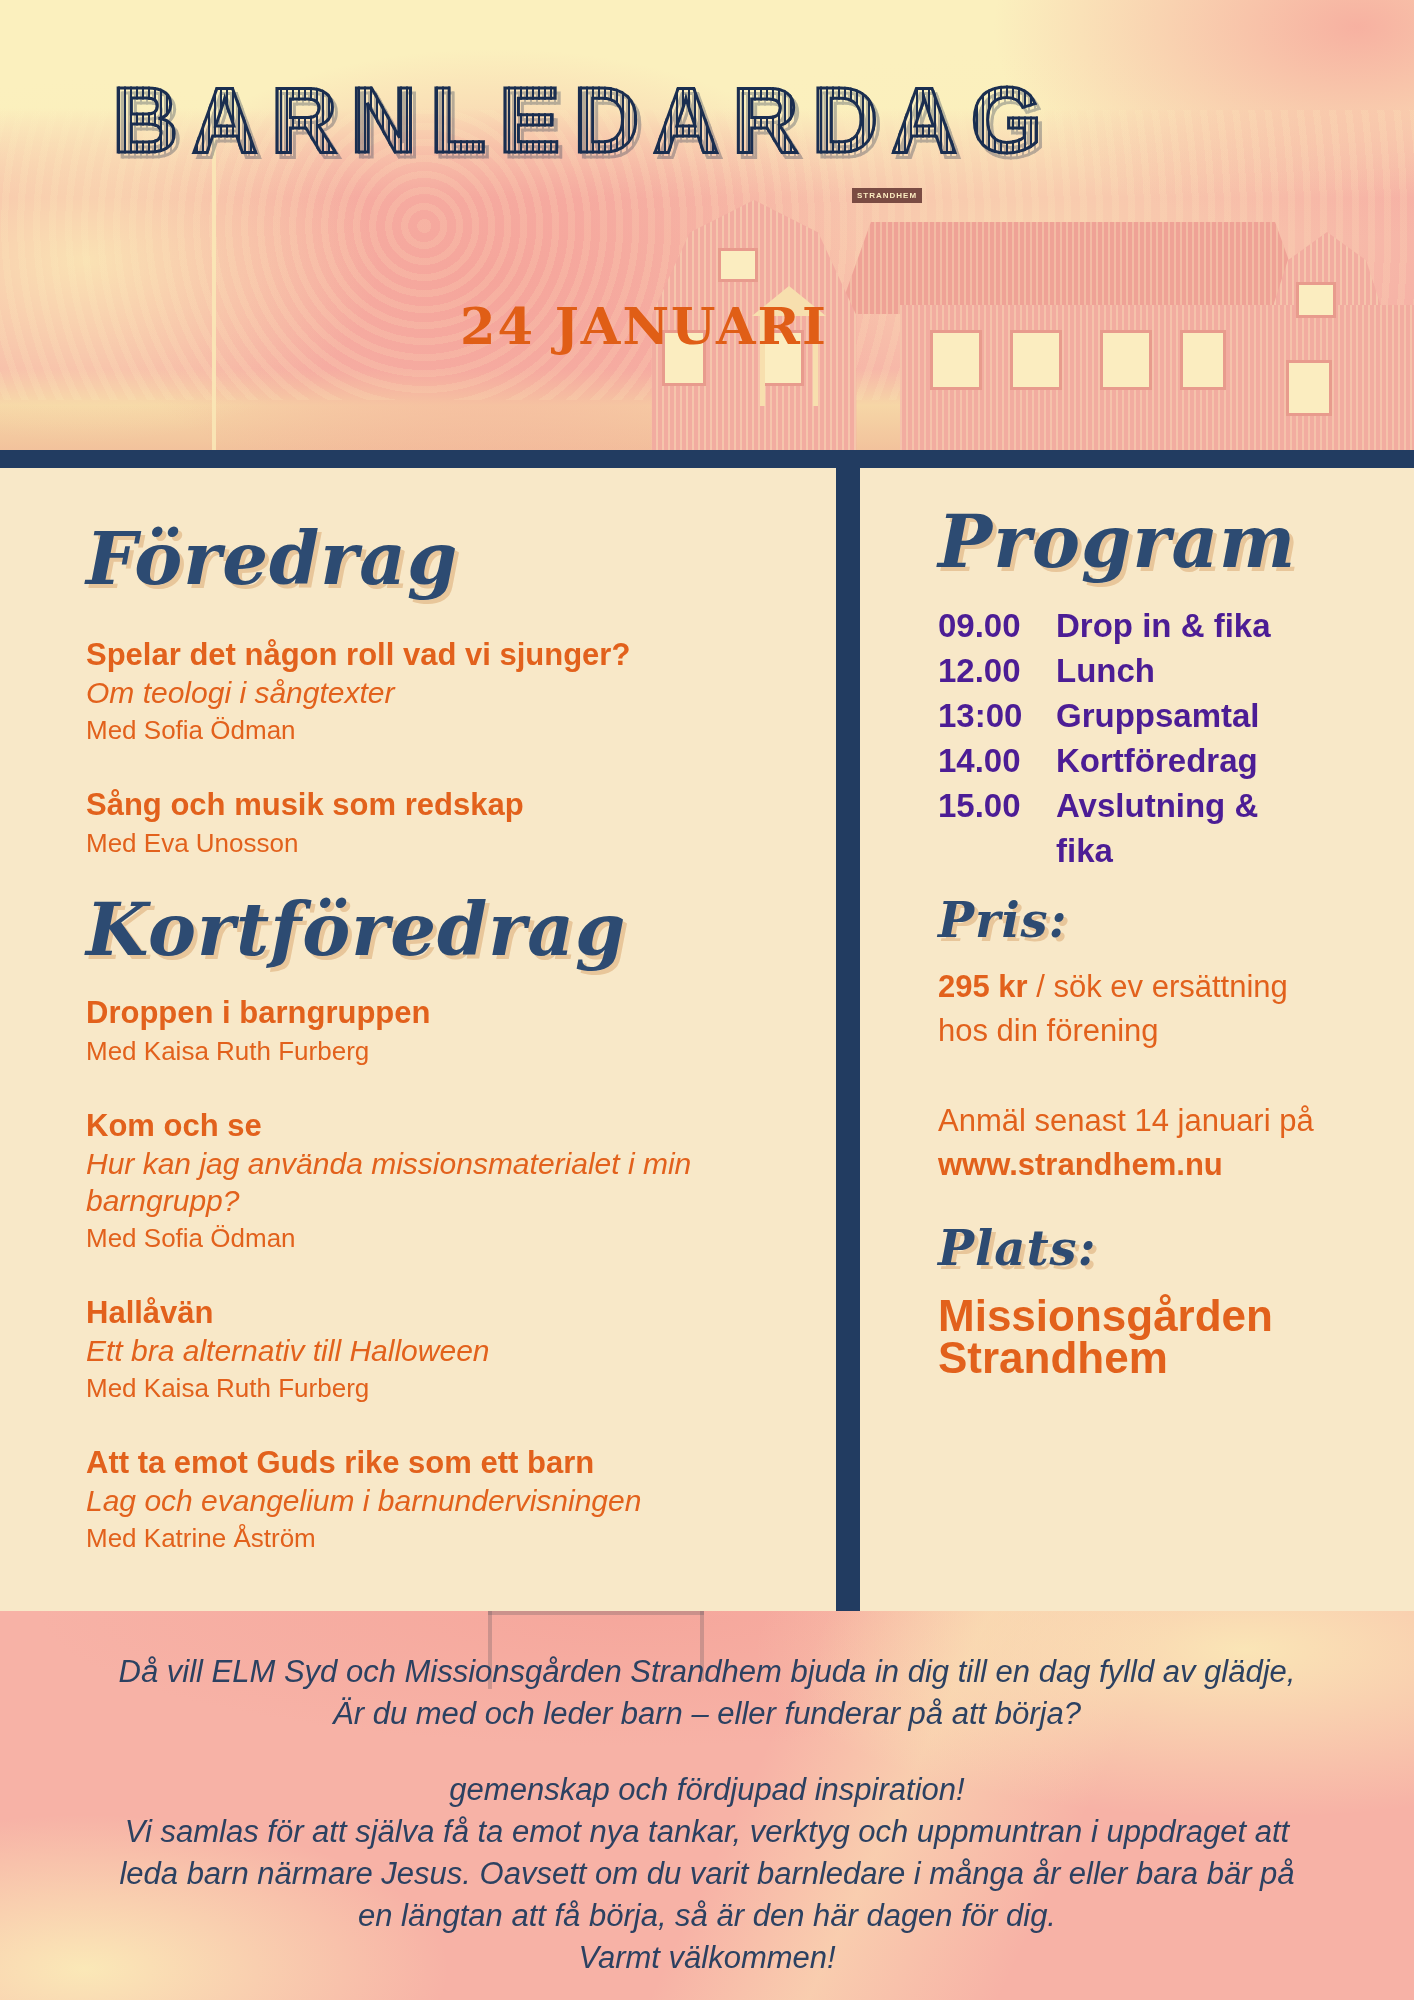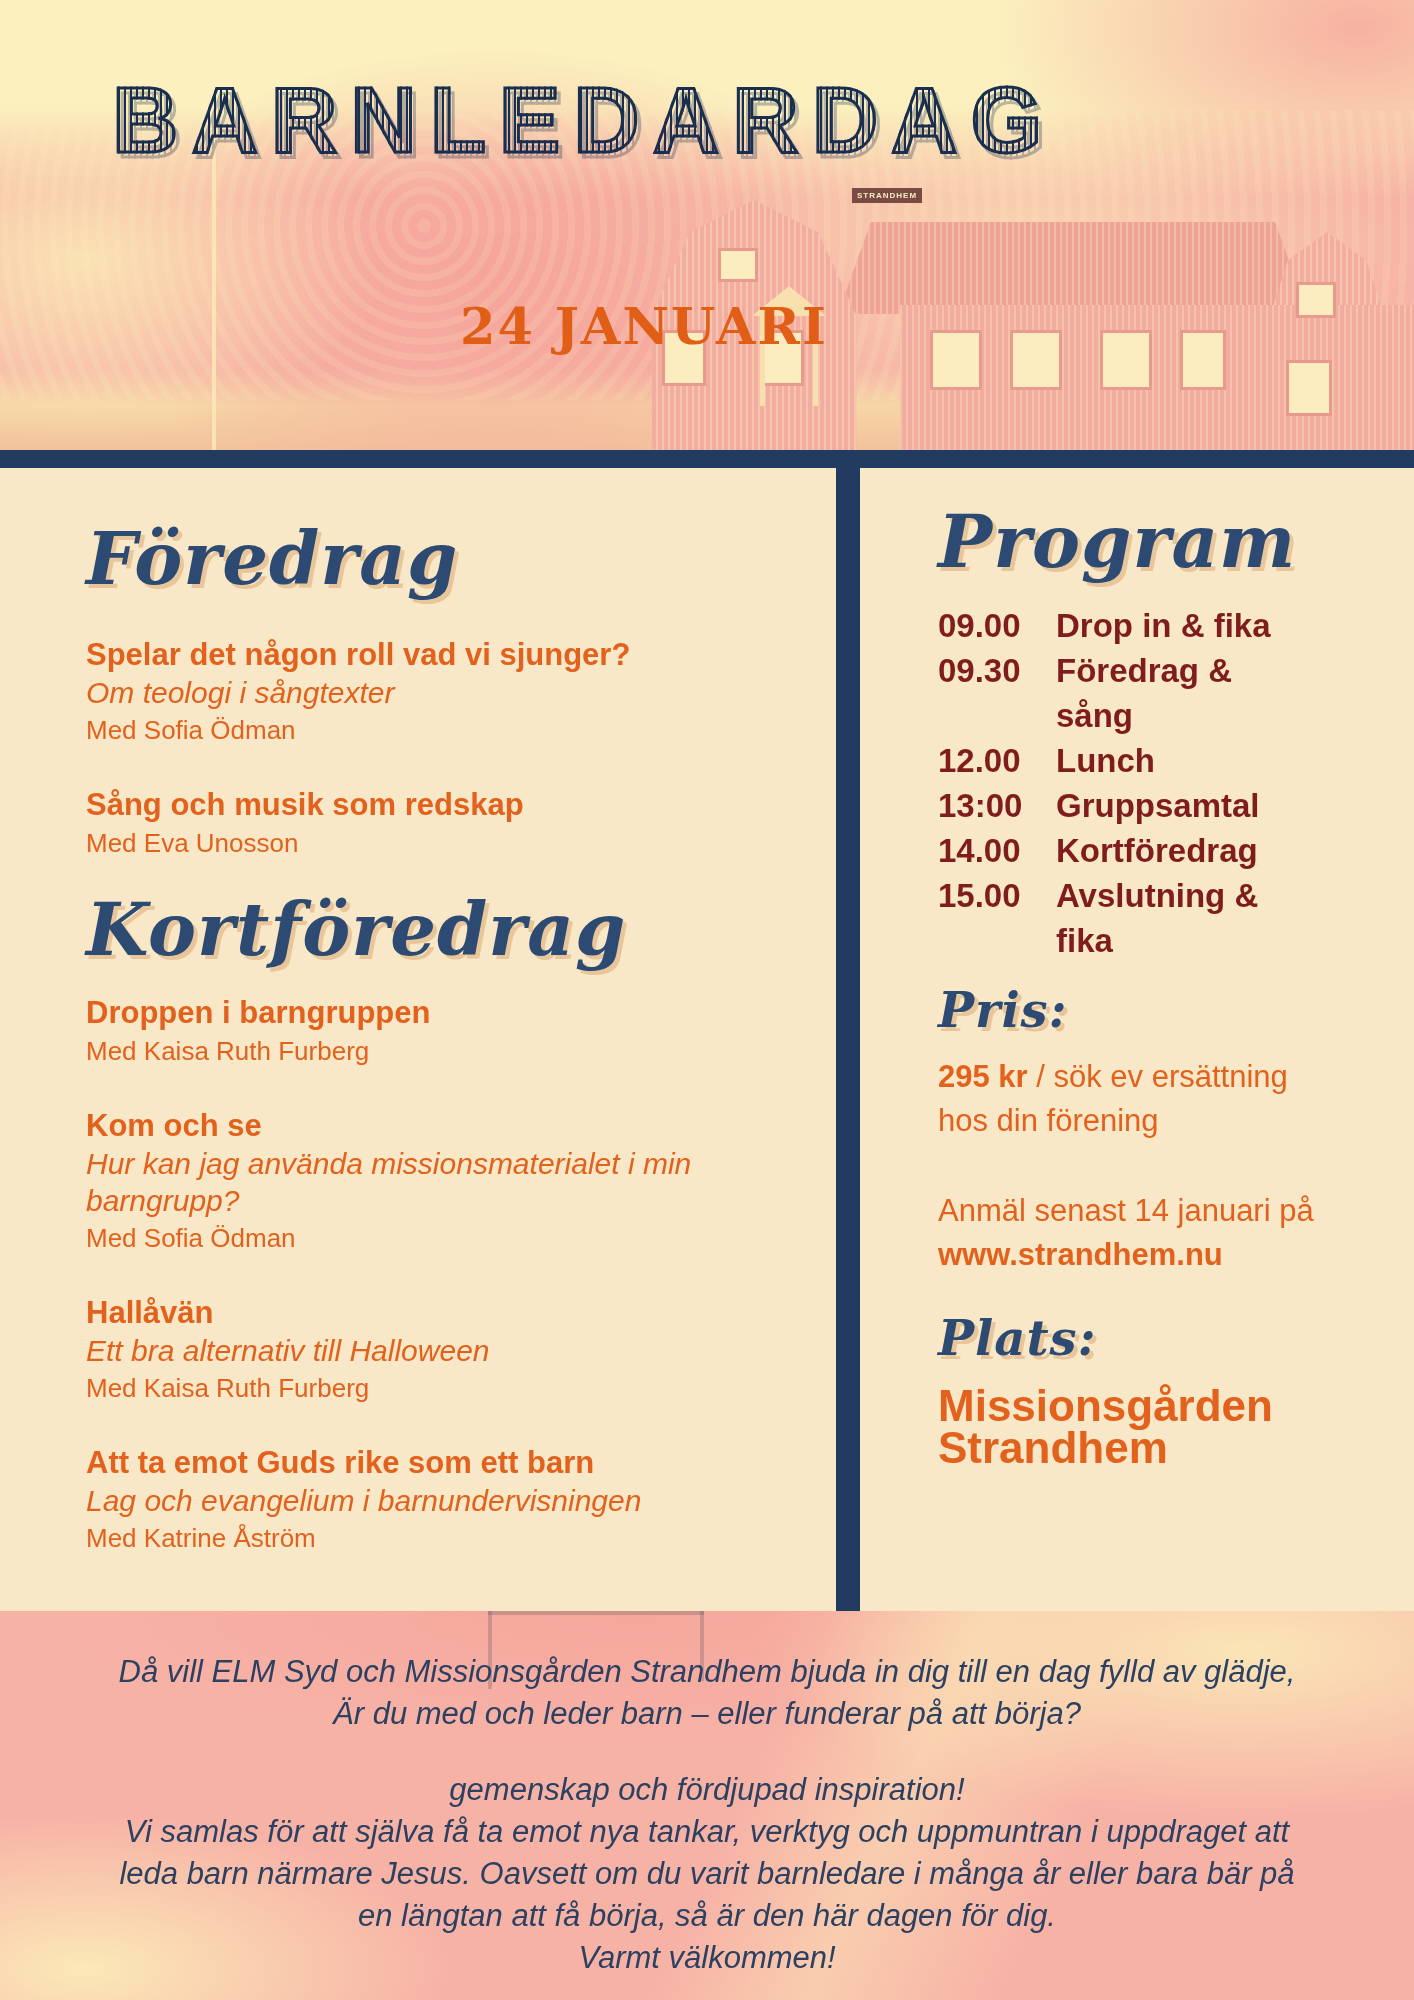--- a/index.html
+++ b/index.html
@@ -81,21 +81,21 @@
   .h-med{font-size:48px;line-height:1.3;}
   #h-foredrag{margin:0 0 30px;}
   #h-kort{margin:24px 0 18px;}
   #h-program{margin:0 0 14px;}
   #h-pris{margin:16px 0 14px;}
   #h-plats{margin:30px 0 16px;}
   .talk + .talk{margin-top:40px;}
   .talk-title{margin:0;font-weight:bold;font-size:31px;line-height:38px;color:#E2611C;}
   .talk-sub{margin:0;font-style:italic;font-size:30px;line-height:37px;color:#E2611C;}
   .talk-speaker{margin:4px 0 0;font-size:26px;line-height:31px;color:#E2611C;}
-  .sched-row{display:flex;color:#7f1d1d;font-weight:bold;font-size:33px;line-height:45px;}
+  .sched-row{display:flex;color:#4c1d95;font-weight:bold;font-size:33px;line-height:45px;}
   .sched-time{width:118px;flex:none;}
   .sched-act{width:260px;}
   .price-line{width:400px;font-size:31px;line-height:44px;color:#E2611C;}
   .price-amount{font-weight:bold;}
   .anmal{margin-top:46px;font-size:31px;line-height:44px;color:#E2611C;}
   .anmal-url{font-weight:bold;cursor:pointer;}
   .place-name{max-width:330px;font-weight:bold;font-size:44px;line-height:42px;color:#E2611C;}
   
   .footer-photo{
     position:absolute;left:0;top:1611px;width:1414px;height:389px;overflow:hidden;
@@ -191,24 +191,20 @@
 
     <div class="panel panel-right">
       <div class="script h-big" id="h-program">Program</div>
 
       <div>
         <div class="sched-row">
           <span class="sched-time">09.00</span>
           <span class="sched-act">Drop in &amp; fika</span>
         </div>
         <div class="sched-row">
-          <span class="sched-time">09.30</span>
-          <span class="sched-act">Föredrag &amp; sång</span>
-        </div>
-        <div class="sched-row">
           <span class="sched-time">12.00</span>
           <span class="sched-act">Lunch</span>
         </div>
         <div class="sched-row">
           <span class="sched-time">13:00</span>
           <span class="sched-act">Gruppsamtal</span>
         </div>
         <div class="sched-row">
           <span class="sched-time">14.00</span>
           <span class="sched-act">Kortföredrag</span>

